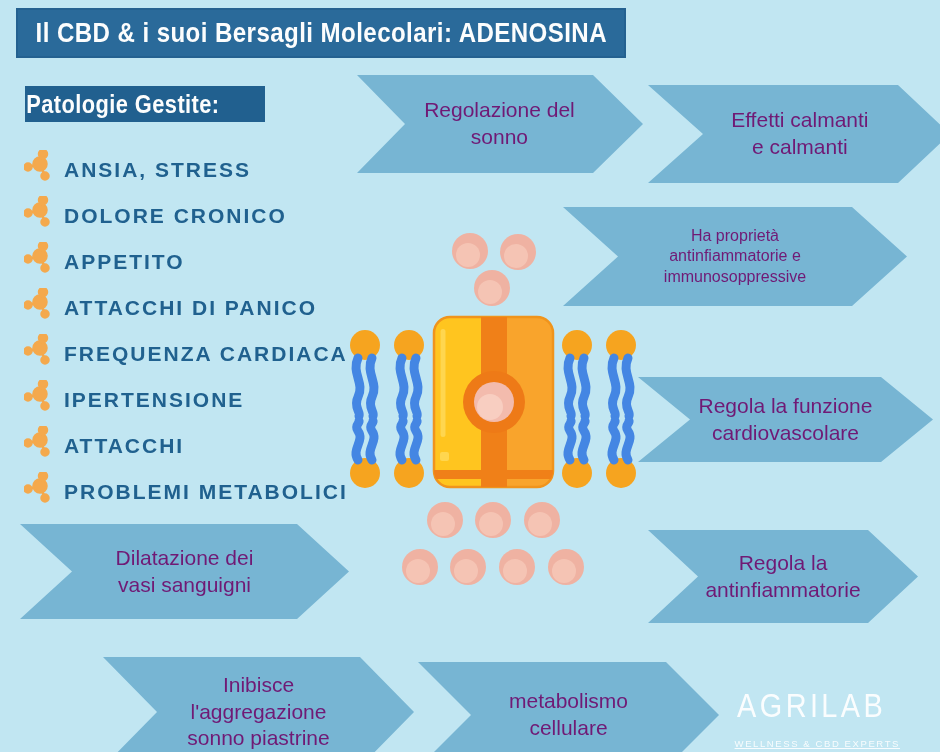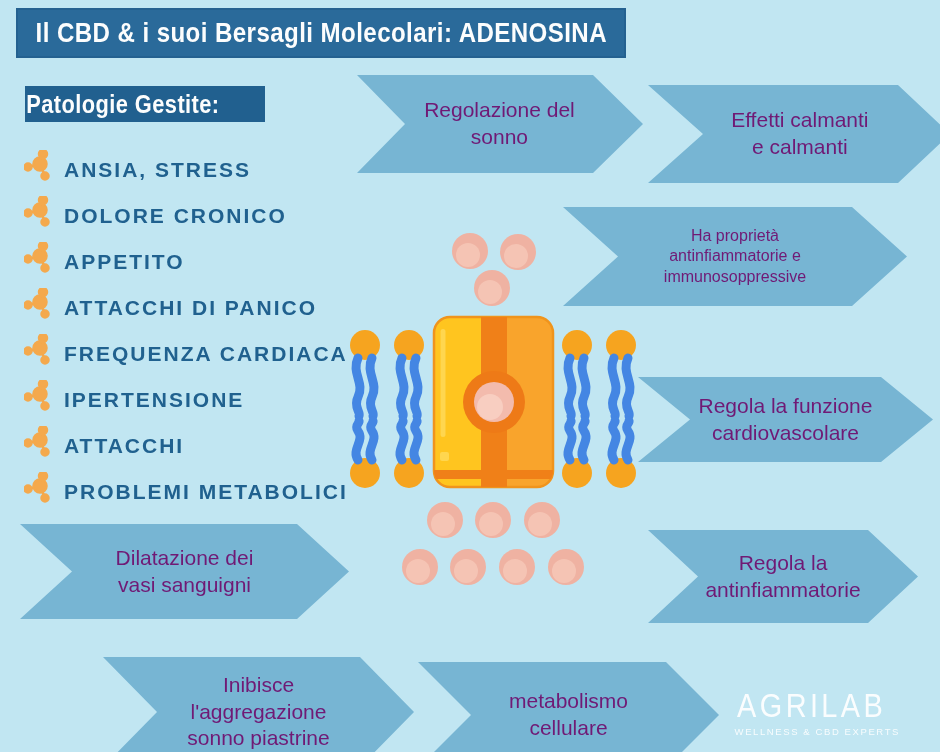--- a/index.html
+++ b/index.html
@@ -56,22 +56,23 @@
   .a8{left:418px;top:662px;width:301px;height:106px;--tip:53px;--notch:53px;}
   
   .illustration{position:absolute;left:330px;top:225px;width:330px;height:370px;}
   
   .logo{position:absolute;left:716px;top:686px;width:184px;text-align:right;}
   .logo-name{
     color:rgba(255,255,255,.92);font-size:34px;letter-spacing:4px;font-weight:normal;
     transform:scaleX(.85);transform-origin:center;white-space:nowrap;
   }
   .logo-tagline{
-    color:rgba(255,255,255,.88);font-size:9.5px;letter-spacing:1.6px;margin-top:1px;
+    color:rgba(255,255,255,.88);font-size:9.5px;letter-spacing:1.6px;margin-top:13px;
     white-space:nowrap;
+    text-decoration:underline;
   }
 </style>
 </head>
 <body>
 
 <div class="canvas">
 
   <div class="title-bar">
     <span>Il CBD &amp; i suoi Bersagli Molecolari: ADENOSINA</span>
   </div>

